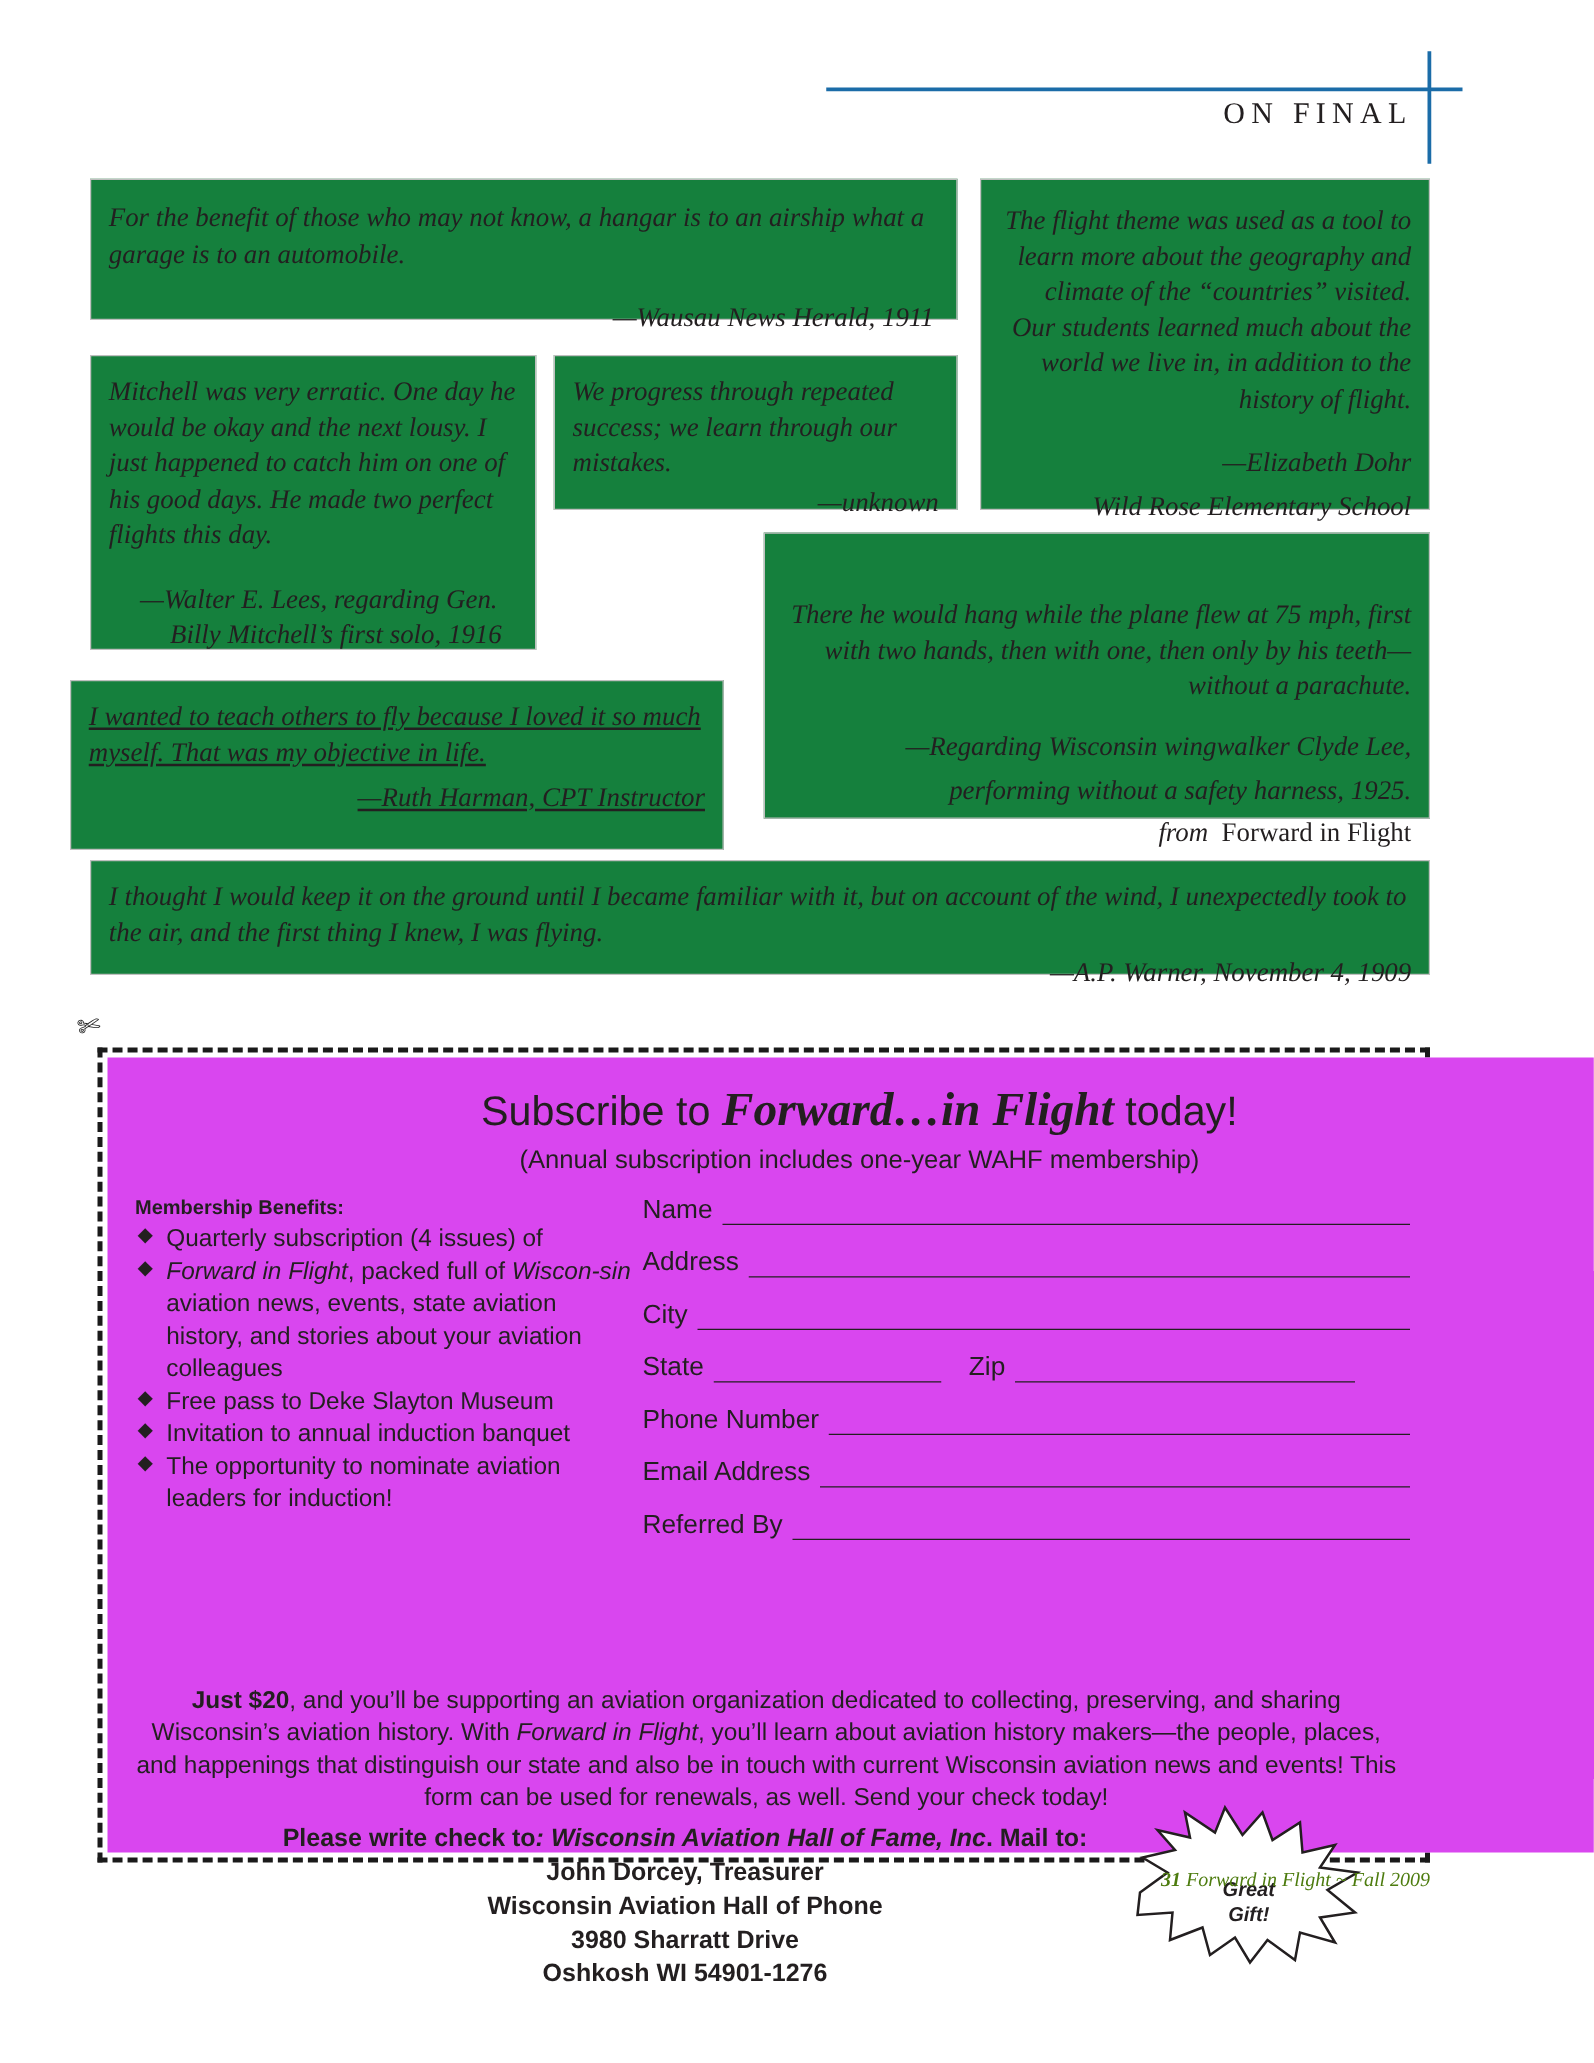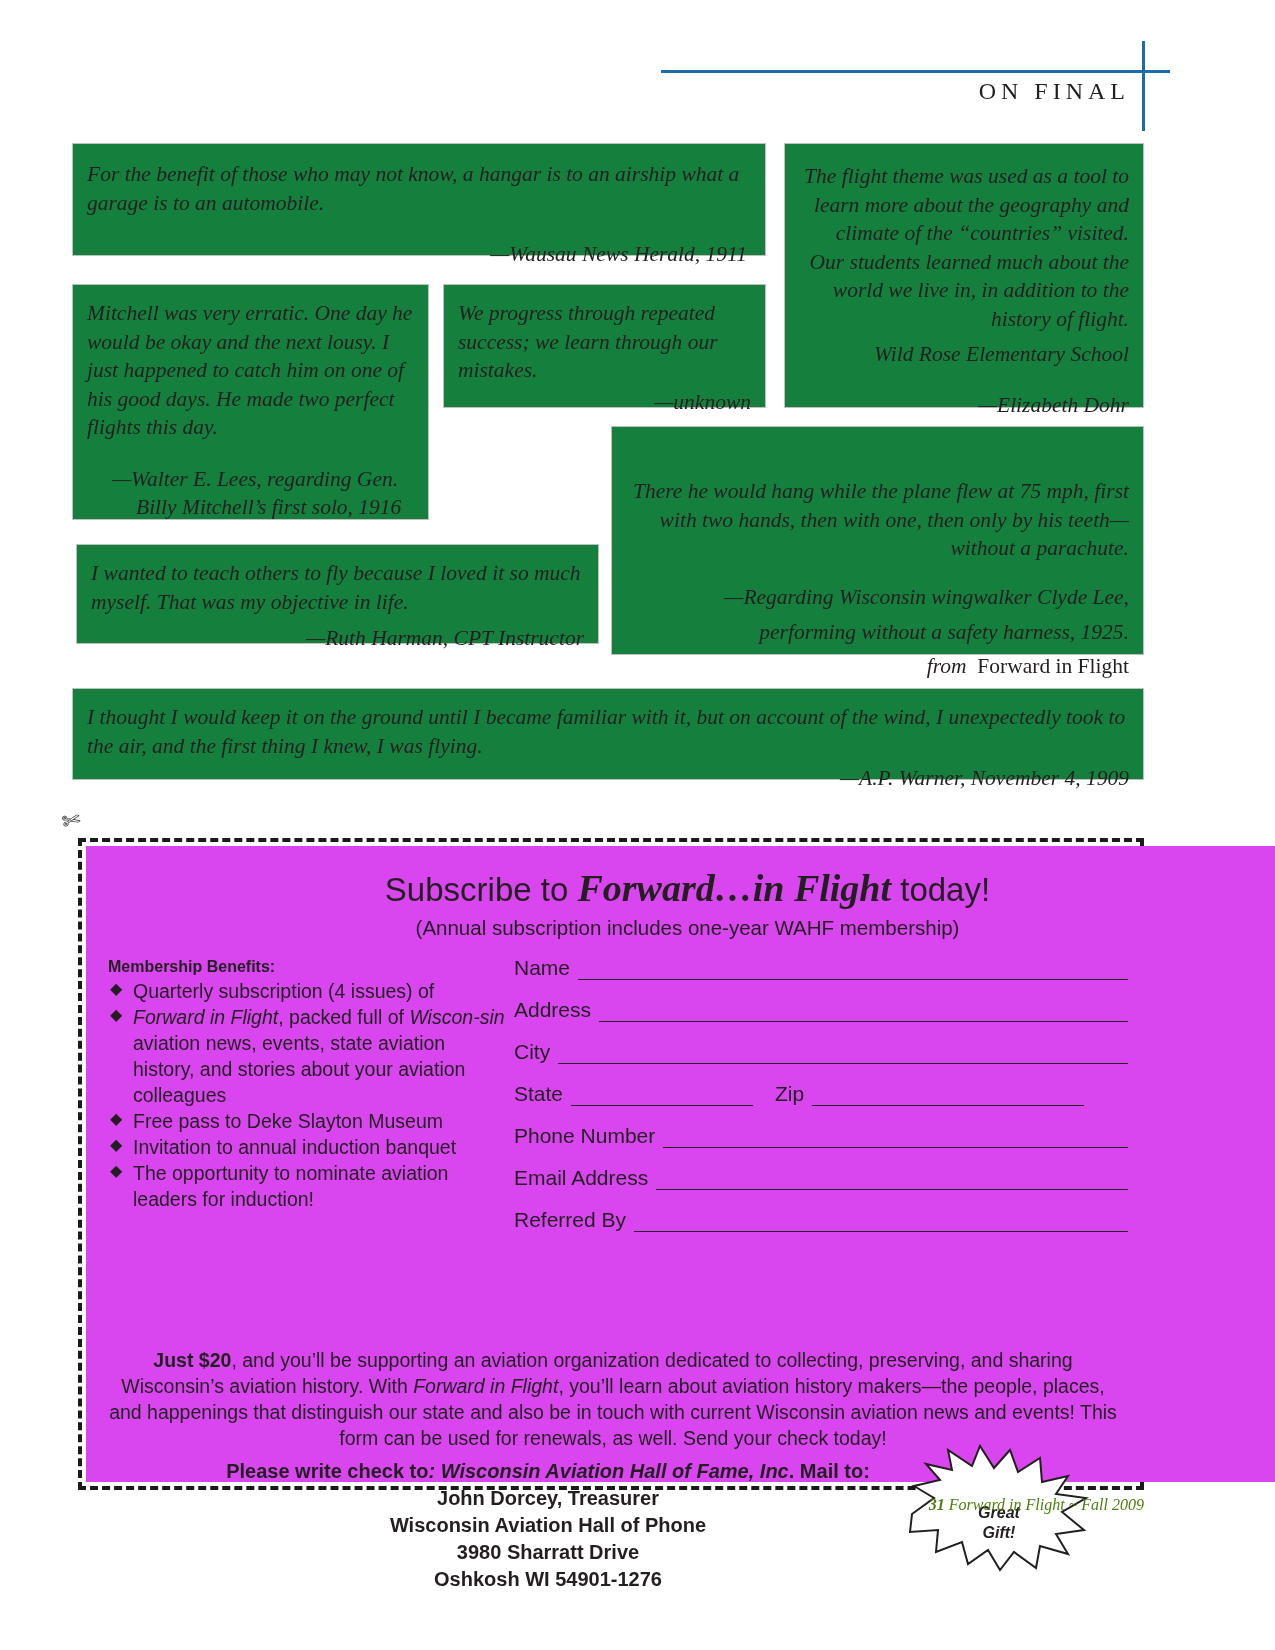--- a/index.html
+++ b/index.html
@@ -70,21 +70,21 @@
   .q-mitchell .qattr { padding-left: 30px; text-indent: -5px; }
   .q-mitchell .qattr .l2 { display: block; padding-left: 24px; }
 
   .q-progress { left: 443px; top: 284px; width: 323px; height: 124px; padding: 14px 14px 0 14px; }
   .q-progress .qattr { text-align: right; margin-top: 0.15em; }
 
   .q-clyde    { left: 611px; top: 426px; width: 533px; height: 229px; padding: 0 14px 0 16px; text-align: right; }
   .q-clyde .inner { padding-top: 50px; }
   .q-clyde .qattr { margin-top: 0.95em; }
 
-  .q-ruth     { left: 76px;  top: 544px; width: 523px; height: 100px; padding: 14px 14px 0 14px; }
+  .q-ruth     { left: 56px;  top: 544px; width: 523px; height: 136px; padding: 14px 14px 0 14px; text-decoration: underline; }
   .q-ruth .qattr { text-align: right; margin-top: 0.35em; }
 
   .q-warner   { left: 72px;  top: 688px; width: 1072px; height: 92px; padding: 14px 14px 0 14px; }
   .q-warner .qattr { text-align: right; margin-top: 0.2em; }
 
   .roman { font-style: normal; }
 
   
   .coupon-wrap {
     position: absolute;
@@ -248,22 +248,22 @@
   <div class="hdr-title">ON FINAL</div>
 </div>
 
 <div class="qbox q-hangar">
   <span class="qtext">For the benefit of those who may not know, a hangar is to an airship what a garage is to an automobile.</span>
   <span class="qattr">—Wausau News Herald, 1911</span>
 </div>
 
 <div class="qbox q-flight">
   <span class="qtext">The flight theme was used as a tool to learn more about the geography and climate of the “countries” visited. Our students learned much about the world we live in, in addition to the history of flight.</span>
+  <span class="qattr">—Elizabeth Dohr</span>
   <span class="qattr tight">Wild Rose Elementary School</span>
-  <span class="qattr">—Elizabeth Dohr</span>
 </div>
 
 <div class="qbox q-mitchell">
   <span class="qtext">Mitchell was very erratic. One day he would be okay and the next lousy. I just happened to catch him on one of his good days. He made two perfect flights this day.</span>
   <span class="qattr">
     <span>—Walter E. Lees, regarding Gen.</span>
     <span class="l2">Billy Mitchell’s first solo, 1916</span>
   </span>
 </div>
 

